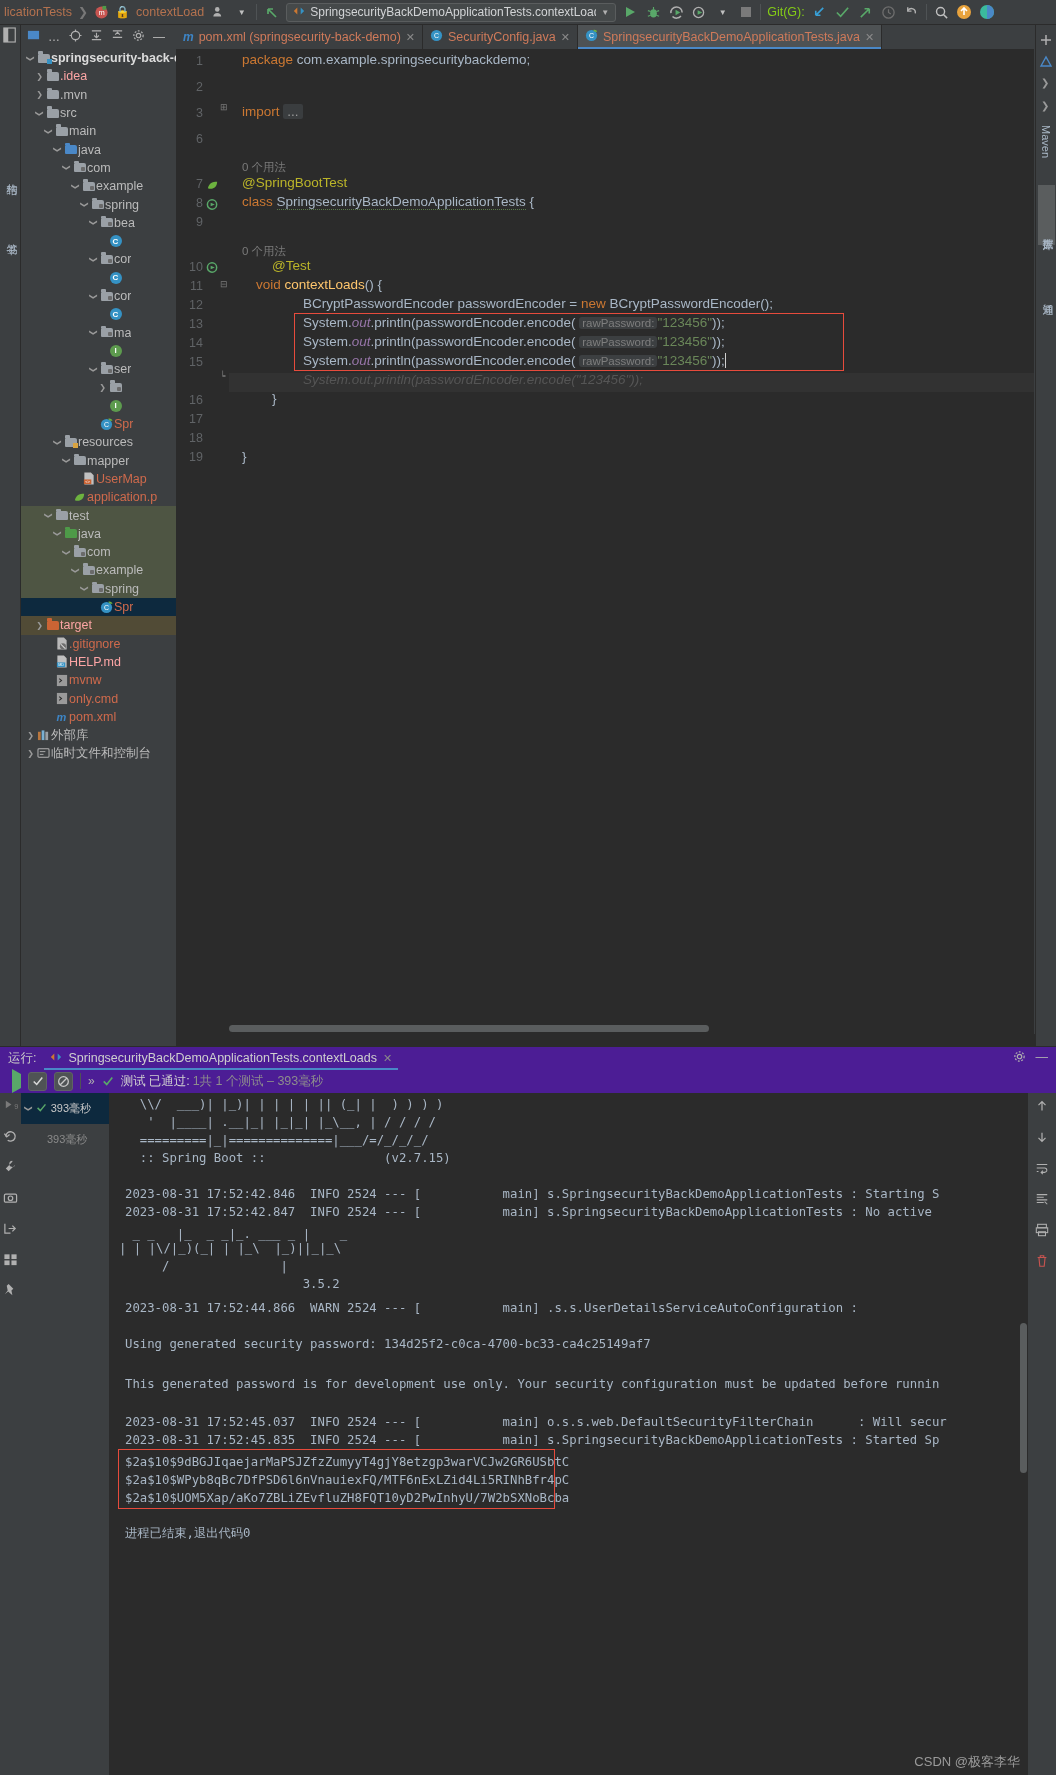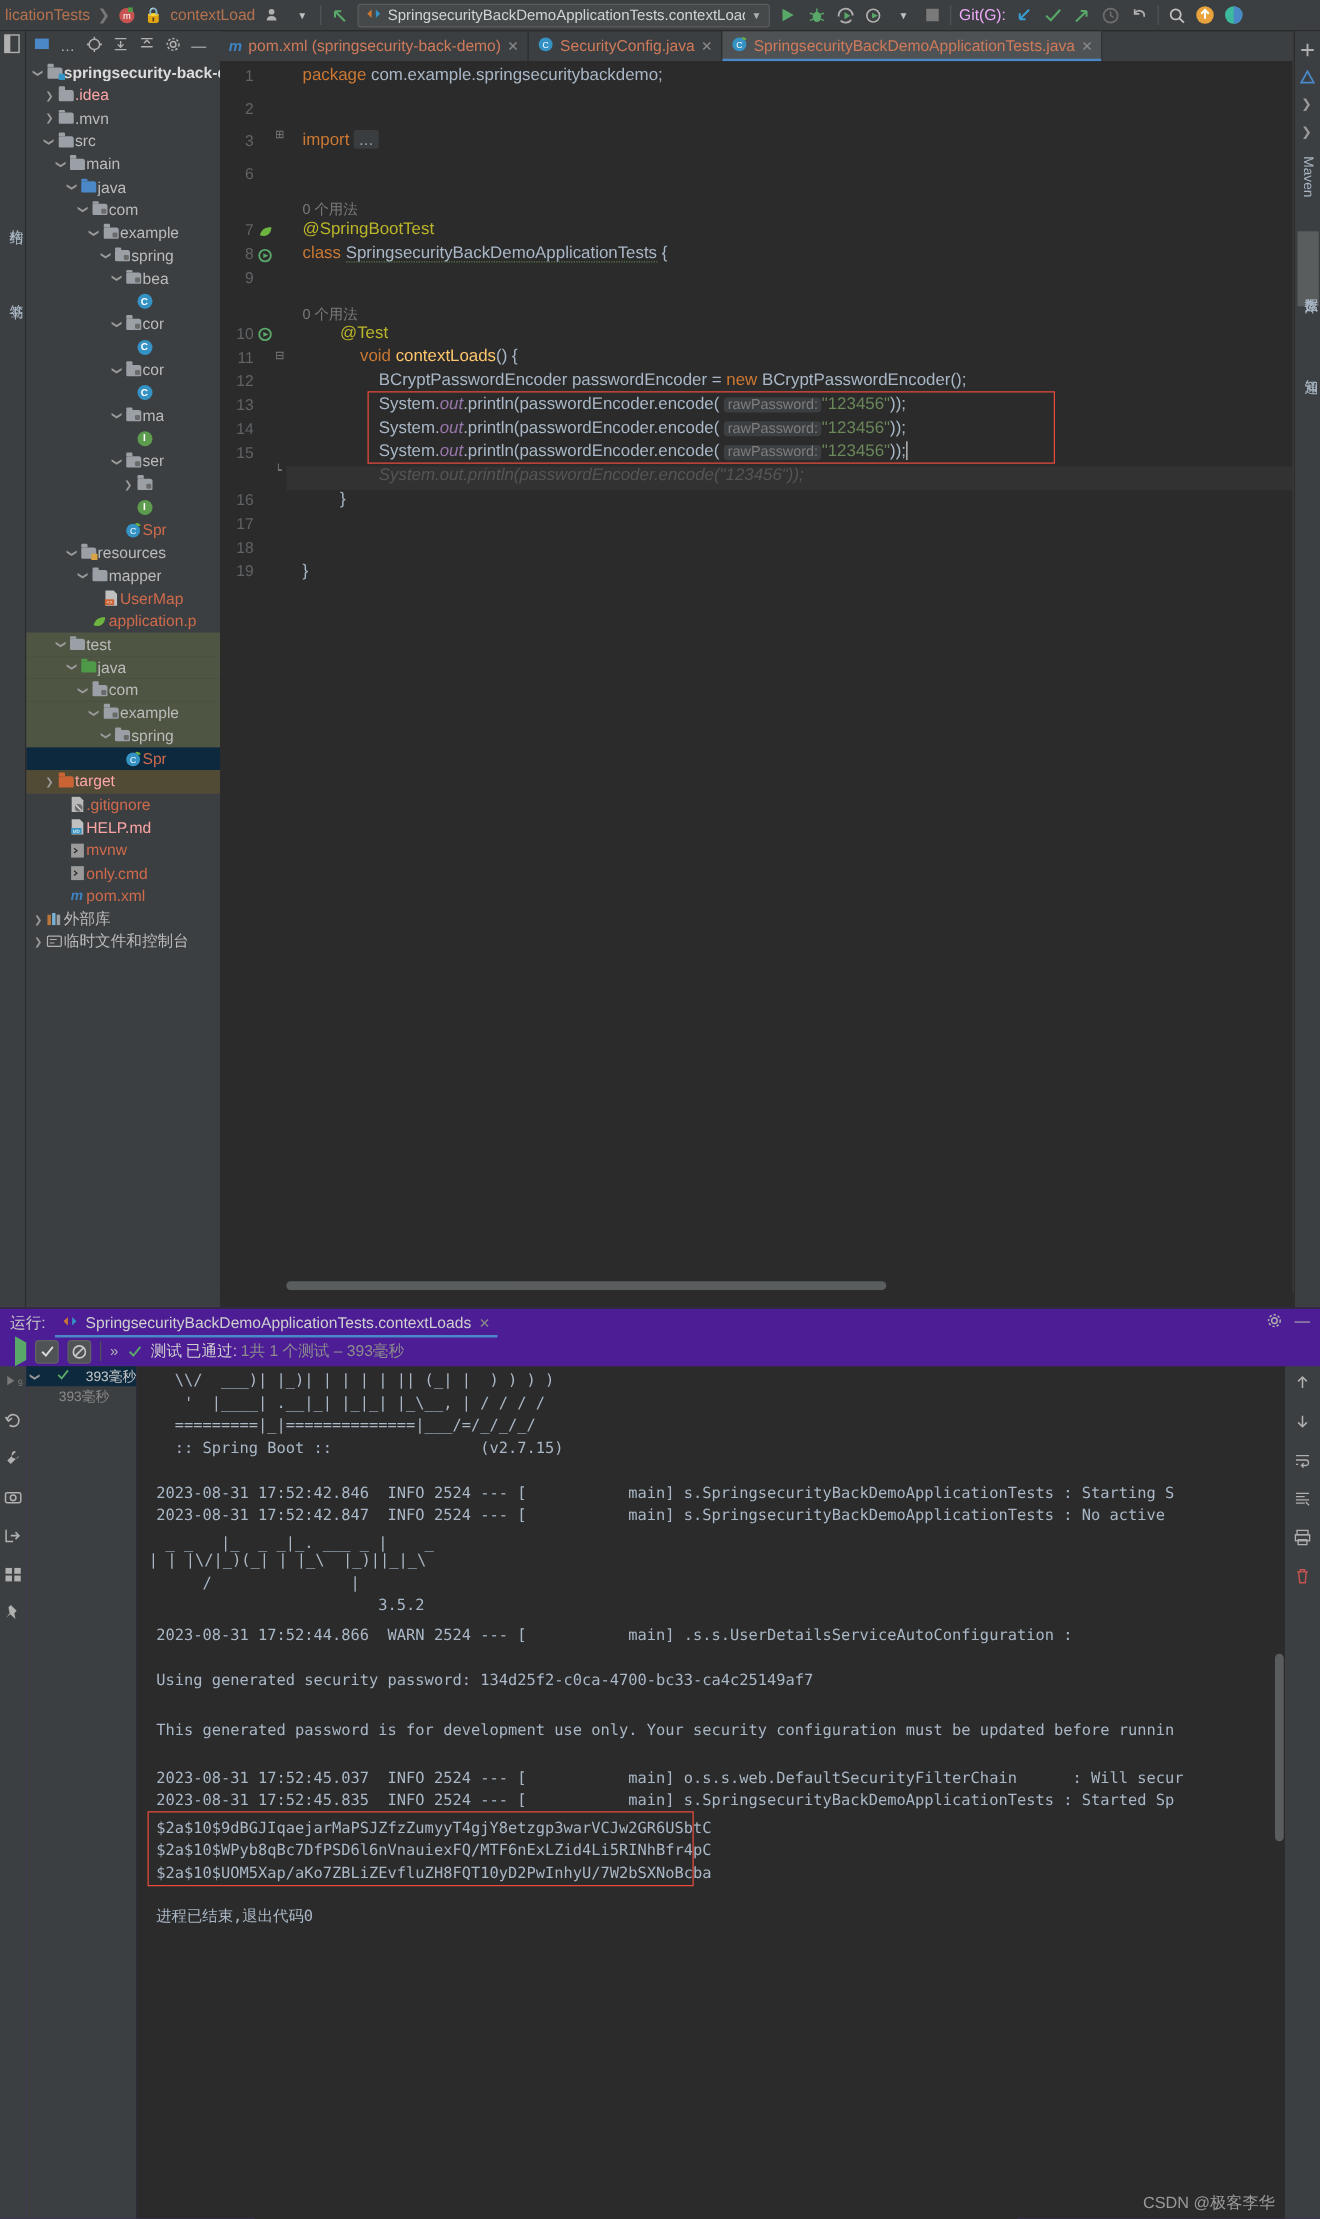--- a/index.html
+++ b/index.html
@@ -23,21 +23,21 @@
   .tb-ico{ width:17px; height:17px; display:inline-flex; align-items:center; justify-content:center;
            color:#c0c0c0; font-size:13px; flex:0 0 auto; }
   .vsep{ width:1px; height:16px; background:#4f5355; }
   #runcfg{
     height:19px; border:1px solid #5a5d5e; border-radius:3px; background:#45494a;
     display:flex; align-items:center; gap:5px; padding:0 6px; color:#d2d4d6; font-size:12px;
     max-width:330px;
   }
   #runcfg .lbl{ white-space:nowrap; overflow:hidden; text-overflow:clip; }
   .tri-green{ width:0;height:0;border-left:9px solid #59a869;border-top:5.5px solid transparent;border-bottom:5.5px solid transparent; }
-  .gitlbl{ color:#f0abfc; font-size:12.5px; }
+  .gitlbl{ color:#84cc16; font-size:12.5px; }
 
   
   #mid{ position:absolute; top:25px; left:0; right:0; height:1021px; display:flex; }
 
   
   #leftstrip{ width:21px; background:#3c3f41; border-right:1px solid #2b2b2b; position:relative;}
   .vtext{ position:absolute; writing-mode:vertical-rl; font-size:11px; color:#a9b7c6; left:4px;}
 
   
   #project{ width:155px; background:#3c3f41; position:relative; overflow:hidden; }
@@ -95,21 +95,21 @@
   #runpanel{ position:absolute; left:0; right:0; top:1046px; bottom:0; background:#4c1d95; }
   #runhead{ height:23px; display:flex; align-items:center; gap:8px; padding-left:8px; border-top:1px solid #2b2b2b;}
   #runhead .rtab{ display:flex;align-items:center;gap:6px; padding:0 6px; height:23px; position:relative; color:#cfcfcf;}
   #runhead .rtab:after{content:"";position:absolute;left:0;right:0;bottom:0;height:2px;background:#4a88c7;}
   #runtool{ height:24px; display:flex; align-items:center; gap:7px; padding-left:6px; }
   .tgl{ width:19px;height:19px;border-radius:3px;display:flex;align-items:center;justify-content:center;font-size:12px;}
   .tgl.on{ background:#4f5355; border:1px solid #5f6365; }
   #runbody{ position:absolute; top:47px; left:0; right:0; bottom:0; display:flex; }
   #runleftbar{ width:21px; background:#3c3f41; display:flex; flex-direction:column; align-items:center; padding-top:4px; gap:13px;}
   #testtree{ width:88px; background:#3c3f41; font-size:11px; }
-  #testtree .trow{ height:16px; display:flex; align-items:center; gap:4px; padding-left:4px; color:#bbbbbb;justify-content:space-between;}
+  #testtree .trow{ height:31px; display:flex; align-items:center; gap:4px; padding-left:4px; color:#bbbbbb;}
   #testtree .trow.sel{ background:#0d293e; }
   #console{ flex:1; background:#2b2b2b; position:relative; overflow:hidden; }
   .cline{ position:absolute; white-space:pre; font-size:12.3px; color:#a9b7c6; left:16px;
           font-family:"DejaVu Sans Mono","Liberation Mono",monospace; }
   #rightbar{ width:28px; background:#3c3f41; display:flex; flex-direction:column; align-items:center; padding-top:6px; gap:14px;}
   #vscroll{ position:absolute; right:1px; width:7px; background:#5a5d5e; border-radius:4px; }
   .watermark{ position:absolute; right:8px; bottom:4px; color:#9a9a9a; font-size:13px; }
 </style>
 </head>
 <body>
@@ -678,21 +678,21 @@
         <div class="gico" style="left:44px;top:322px;color:#787878;font-size:9px">┕</div>
       </div>
 
       <div class="codeline" style="top:3px"><span class="k">package</span> <span class="t">com.example.springsecuritybackdemo</span><span class="t">;</span></div>
       <div class="codeline" style="top:55px"><span class="k">import</span> <span style="background:#3a3d3f;color:#9a9a9a;padding:0 4px;border-radius:2px">...</span></div>
       <div class="usage" style="top:111px">0 个用法</div>
       <div class="codeline" style="top:126px"><span class="an">@SpringBootTest</span></div>
       <div class="codeline" style="top:145px"><span class="k">class</span> <span class="t" style="border-bottom:1px dotted #5a7a4a">SpringsecurityBackDemoApplicationTests</span> <span class="t">{</span></div>
       <div class="usage" style="top:195px">0 个用法</div>
       <div class="codeline" style="top:209px;left:96px"><span class="an">@Test</span></div>
-      <div class="codeline" style="top:228px;left:112px"><span class="k">void</span> <span class="f">contextLoads</span><span class="t">() {</span></div>
+      <div class="codeline" style="top:228px;left:80px"><span class="k">void</span> <span class="f">contextLoads</span><span class="t">() {</span></div>
       <div class="codeline" style="top:247px;left:127px"><span class="t">BCryptPasswordEncoder passwordEncoder = </span><span class="k">new</span><span class="t"> BCryptPasswordEncoder();</span></div>
       <div class="codeline" style="top:266px;left:127px"><span class="t">System.</span><span class="it">out</span><span class="t">.println(passwordEncoder.encode( </span><span class="hint">rawPassword:</span><span class="s">"123456"</span><span class="t">));</span></div>
       <div class="codeline" style="top:285px;left:127px"><span class="t">System.</span><span class="it">out</span><span class="t">.println(passwordEncoder.encode( </span><span class="hint">rawPassword:</span><span class="s">"123456"</span><span class="t">));</span></div>
       <div class="codeline" style="top:304px;left:127px"><span class="t">System.</span><span class="it">out</span><span class="t">.println(passwordEncoder.encode( </span><span class="hint">rawPassword:</span><span class="s">"123456"</span><span class="t">));</span><span style="border-left:1.5px solid #d0d0d0">&nbsp;</span></div>
       <div class="codeline ghost" style="top:323px;left:127px">System.out.println(passwordEncoder.encode("123456"));</div>
       <div class="codeline" style="top:342px;left:96px"><span class="t">}</span></div>
       <div class="codeline" style="top:400px"><span class="t">}</span></div>
 
       <div class="redbox" style="left:118px;top:264px;width:550px;height:58px"></div>
 

